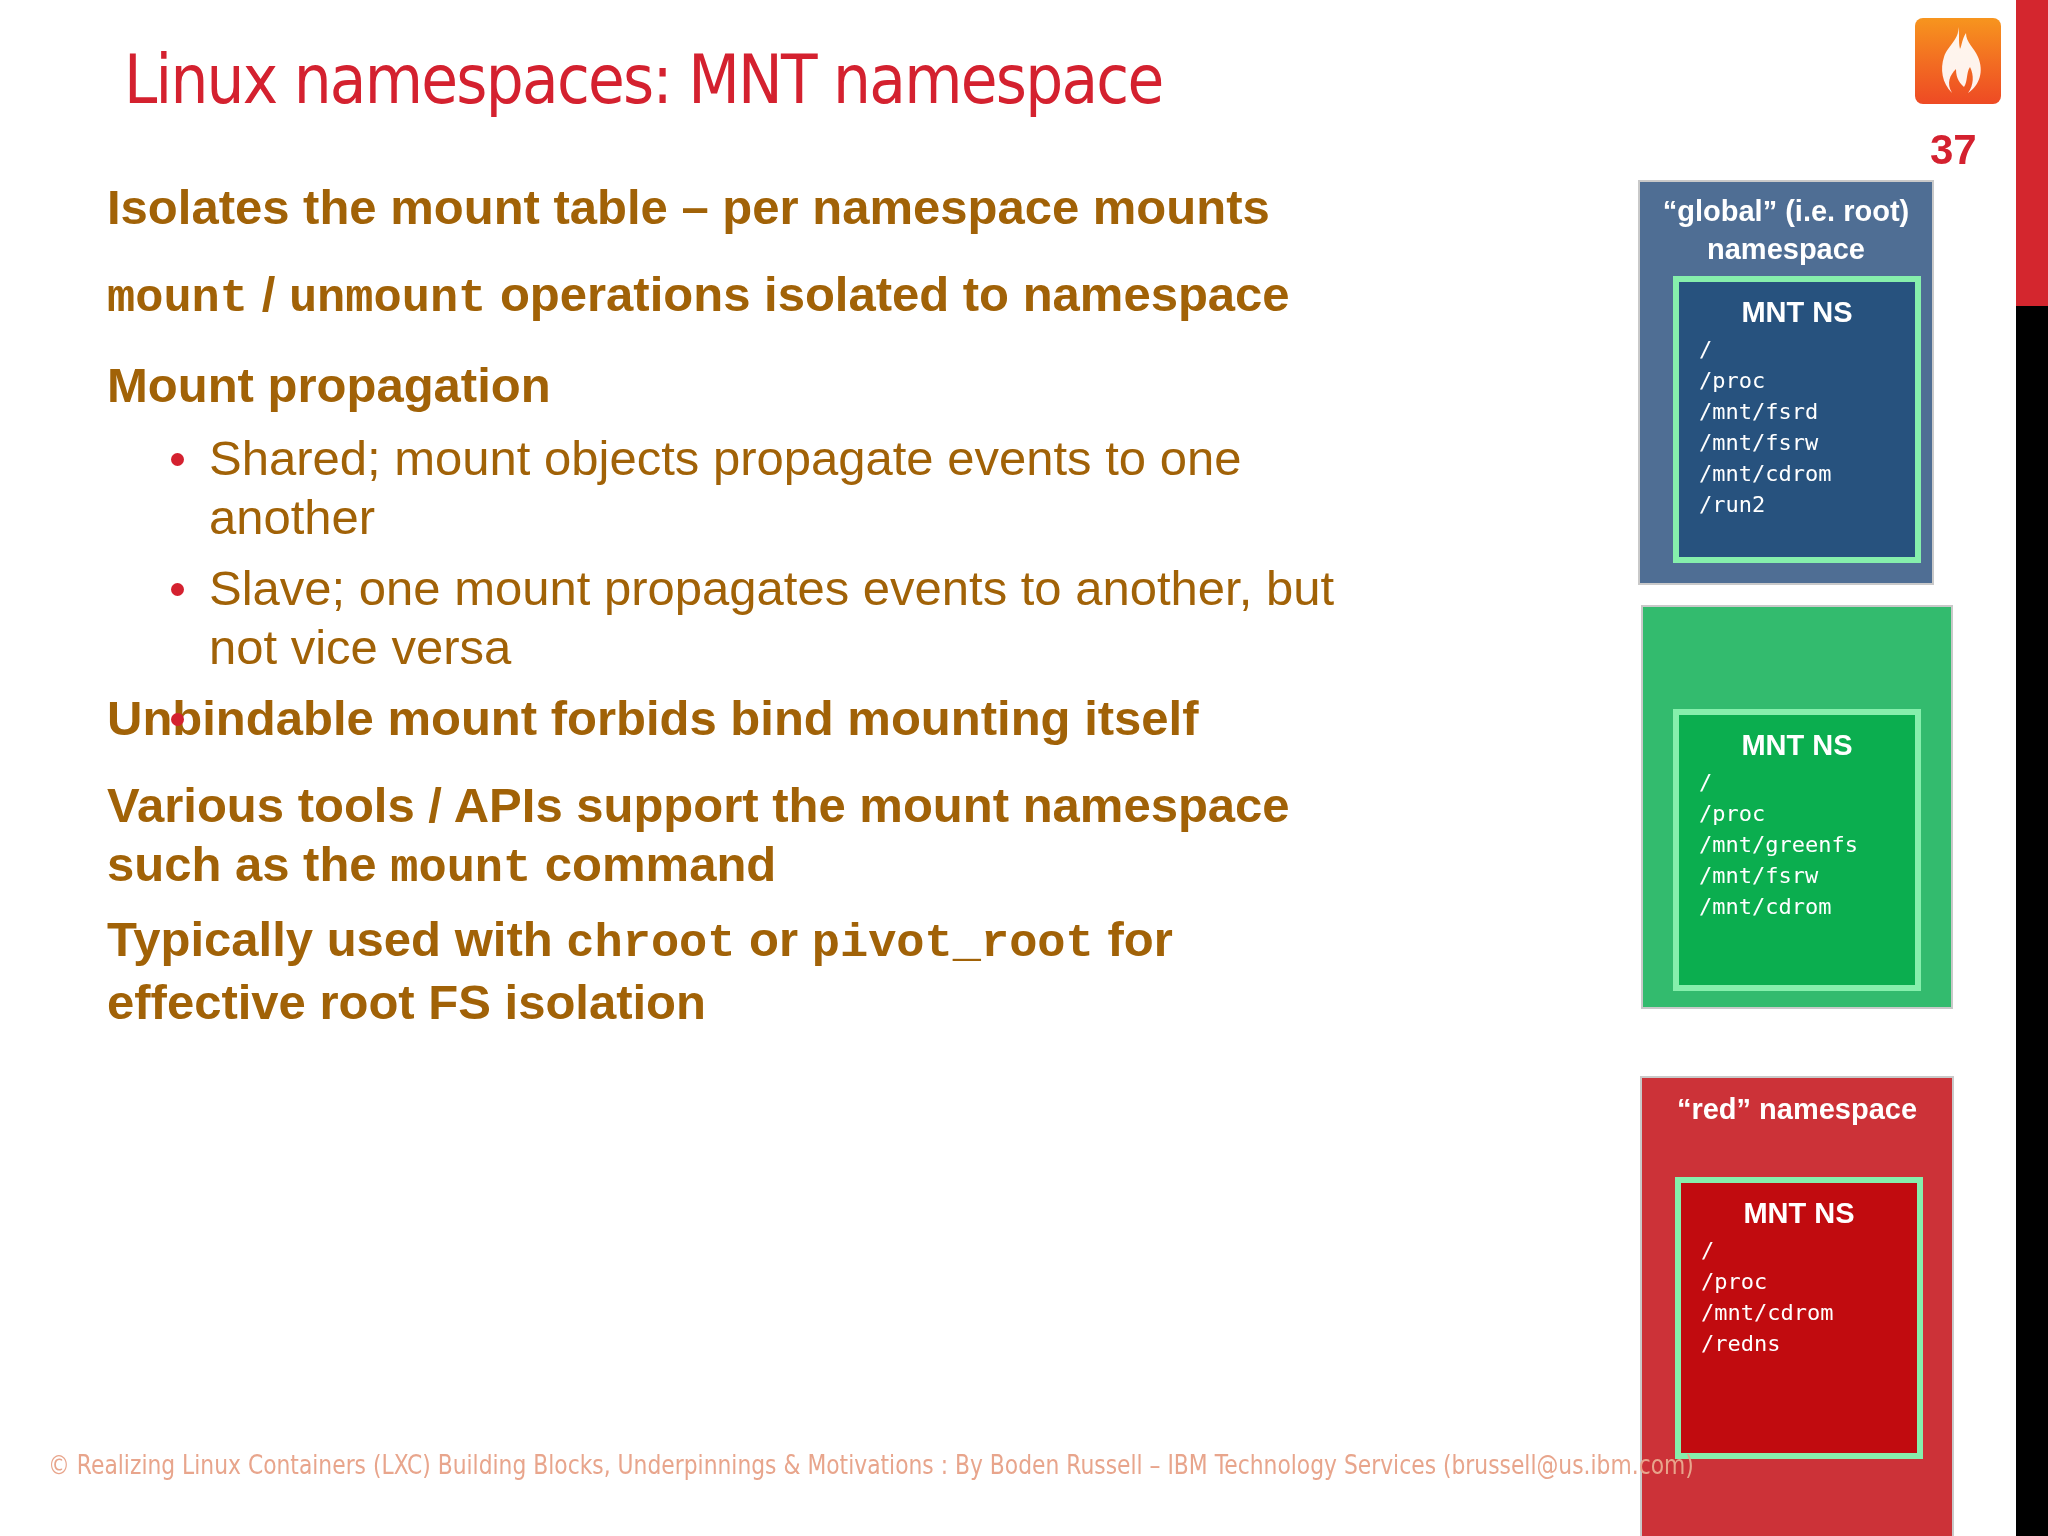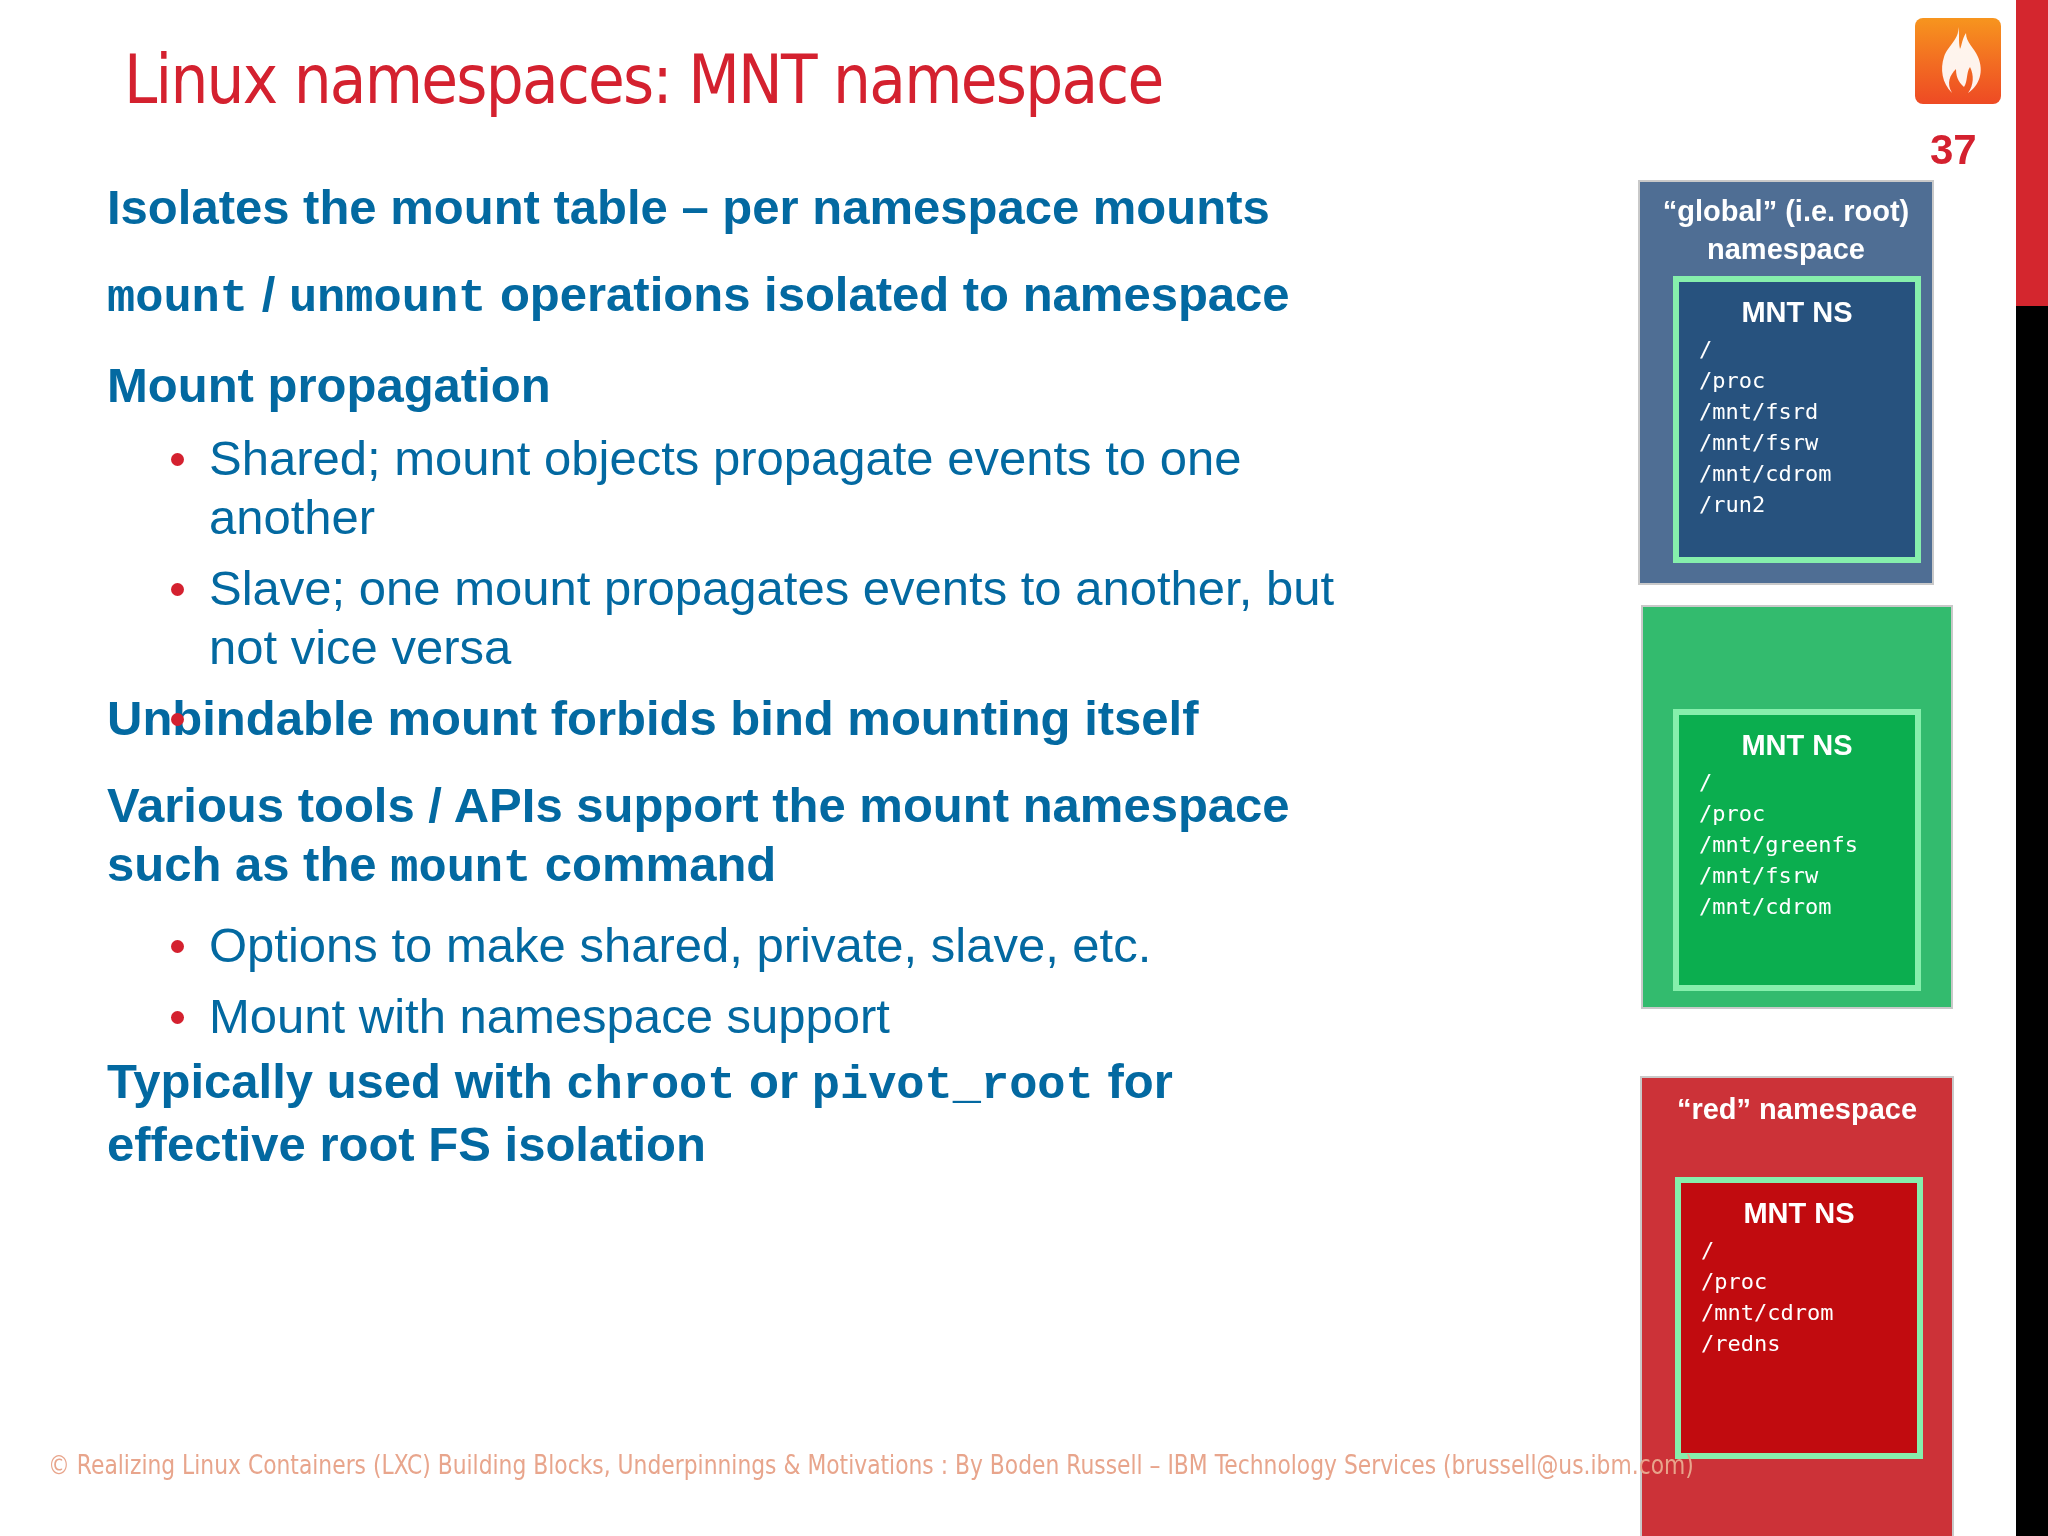--- a/index.html
+++ b/index.html
@@ -7,21 +7,21 @@
          font-family:"Liberation Sans", sans-serif; }
   .abs { position:absolute; }
   .title { left:124px; top:40px; font-size:68px; color:#d4212f; font-family:"DejaVu Sans", sans-serif;
            font-weight:normal; letter-spacing:-2px; white-space:nowrap; transform:scaleX(0.88); transform-origin:left top; }
   .right-bar-red { left:2016px; top:0; width:32px; height:306px; background:#d4262e; }
   .right-bar-black { left:2016px; top:306px; width:32px; height:1230px; background:#000; }
   .logo { left:1915px; top:18px; width:86px; height:86px; border-radius:8px;
           background:linear-gradient(180deg,#f7951e 0%,#f26a22 55%,#ee4a24 100%);
           display:flex; align-items:center; justify-content:center; }
   .page-num { left:1930px; top:126px; font-size:42px; font-weight:bold; color:#d4212f; }
-  .body { left:107px; top:178px; width:1240px; color:#0369a1; }
+  .body { left:107px; top:178px; width:1240px; color:#a16207; }
   .p { font-weight:bold; font-size:49px; line-height:59px; margin:0 0 28px 0; }
   .mono { font-family:"Liberation Mono", monospace; font-weight:bold; font-size:47px; }
   .bullets { list-style:none; margin:-4px 0 12px 0; padding:0 0 0 102px; }
   .bullets li { font-size:49px; line-height:59px; position:relative; margin-bottom:12px; }
   .bullets li .dot { position:absolute; left:-38px; top:24px; width:13px; height:13px; border-radius:50%; background:#d4212f; }
   .ns-box { position:absolute; box-sizing:border-box; border:2px solid #c9c9c9; }
   .ns-label { position:absolute; left:0; right:0; text-align:center; color:#fff; font-weight:bold; font-size:29px; line-height:38px; }
   .inner { position:absolute; box-sizing:border-box; border:6px solid #86efac; }
   .inner-title { text-align:center; color:#fff; font-weight:bold; font-size:29px; margin-top:12px; line-height:36px; }
   .paths { list-style:none; margin:4px 0 0 20px; padding:0; color:#fff; font-family:"DejaVu Sans Mono", monospace; font-size:22px; line-height:31px; }
@@ -54,24 +54,20 @@
   <ul class="bullets">
     <li><span class="dot"></span><span>Shared; mount objects propagate events to one another</span></li>
     <li><span class="dot"></span><span>Slave; one mount propagates events to another, but not vice versa</span></li>
     <li><span class="dot"></span></li>
   </ul>
 
   <p class="p">Unbindable mount forbids bind mounting itself</p>
 
   <p class="p" style="margin-bottom:18px;"><span>Various tools / APIs support the mount namespace such as the </span><span class="mono">mount</span><span> command</span></p>
 
-  <ul class="bullets" style="margin-top:8px;">
-    <li><span class="dot"></span><span>Options to make shared, private, slave, etc.</span></li>
-    <li><span class="dot"></span><span>Mount with namespace support</span></li>
-  </ul>
 
   <p class="p" style="margin-top:-6px;"><span>Typically used with </span><span class="mono">chroot</span><span> or </span><span class="mono">pivot_root</span><span> for effective root FS isolation</span></p>
 </div>
 
 <div class="ns-box" style="left:1638px; top:180px; width:296px; height:405px; background:#4f6e94;">
   <div class="ns-label" style="top:10px; padding:0 16px;">“global” (i.e. root) namespace</div>
   <div class="inner" style="left:33px; top:94px; width:248px; height:287px; background:#27527e;">
     <div class="inner-title">MNT NS</div>
     <ul class="paths">
       <li>/</li>

